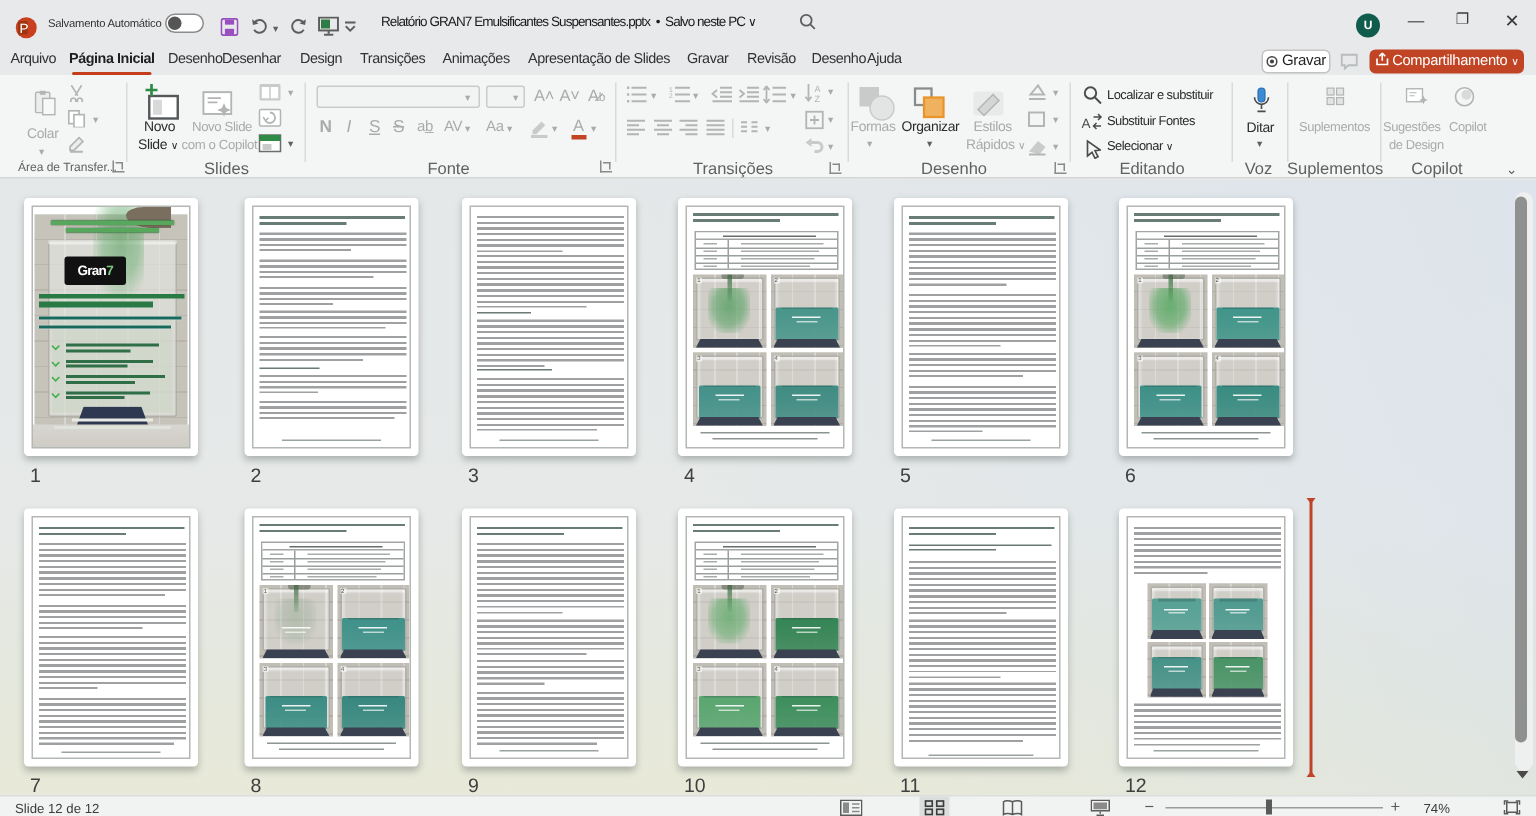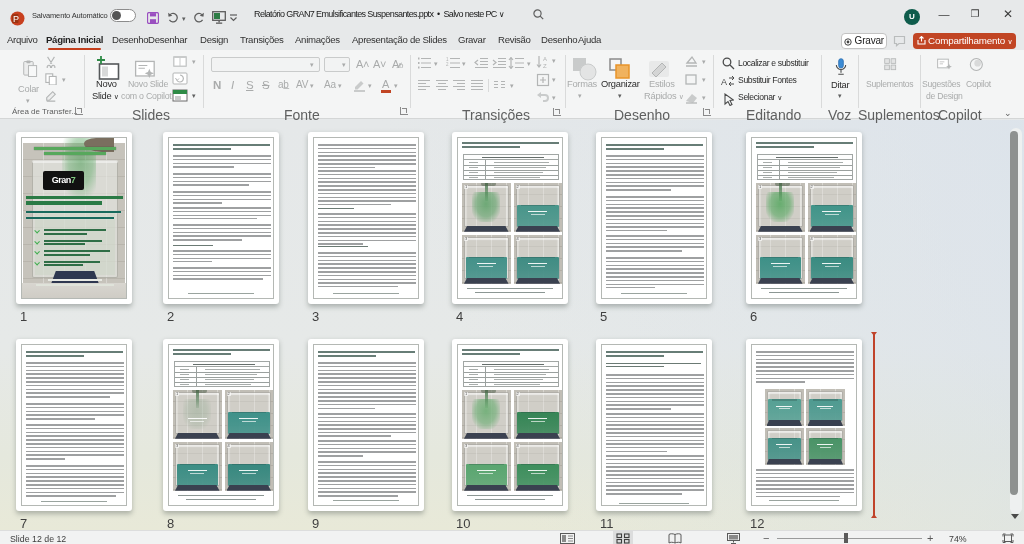--- a/index.html
+++ b/index.html
@@ -22,21 +22,21 @@
 .avatar{position:absolute;left:904px;top:9px;width:16px;height:16px;border-radius:50%;background:#0f5c4c;color:#ffffff;font-weight:bold;font-size:8px;text-align:center;line-height:16px;font-family:"Liberation Sans",sans-serif}
 .winbtn{position:absolute;top:0;width:30px;height:28px;color:#3b3b3b;font-size:11px;text-align:center;line-height:28px}
 
 .tab{position:absolute;top:0;height:20px;font-size:9.6px;color:#323232;line-height:19px;white-space:nowrap;letter-spacing:-0.3px}
 .tab.sel{font-weight:bold;color:#1f1f1f}
 .tab.sel:after{content:"";position:absolute;left:2px;right:2px;bottom:0px;height:2.5px;background:#c43e1c;border-radius:2px}
 .gravarbtn{position:absolute;left:841px;top:33px;width:46px;height:16px;background:#fff;border:1px solid #c3c3c3;border-radius:4px;font-size:10px;color:#222;text-align:center;line-height:14px;letter-spacing:-0.2px}
 .sharebtn{position:absolute;left:913px;top:33px;width:103px;height:16px;background:#c14524;border-radius:4px;color:#fff;font-size:9.8px;text-align:center;line-height:16px;letter-spacing:-0.2px}
 
 .gsep{position:absolute;top:55px;height:53px;width:1px;background:#d9dada}
-.glabel{position:absolute;top:107px;font-size:14px;color:#5f6060;white-space:nowrap;text-align:center}
+.glabel{position:absolute;top:107px;font-size:11px;color:#5f6060;white-space:nowrap;text-align:center}
 .launcher{position:absolute;top:107px;width:8px;height:8px;border-left:1px solid #8a8a8a;border-bottom:1px solid #8a8a8a}
 .launcher:after{content:"";position:absolute;right:1px;top:1px;width:4px;height:4px;border-right:1px solid #8a8a8a;border-top:1px solid #8a8a8a}
 .btxt{position:absolute;font-size:9.3px;white-space:nowrap;letter-spacing:-0.25px}
 .gray{color:#a9abab}
 .dark{color:#2b2b2b}
 .chev{position:absolute;font-size:7px;color:#a9abab}
 .chevd{color:#5f6060}
 
 .card{position:absolute;width:116px;height:172px;background:#fff;border-radius:3px;box-shadow:0 2.5px 5px rgba(85,95,90,.4)}
 .page{position:absolute;left:5px;top:5px;right:5px;bottom:5px;background:#fff;border:1px solid #b4b8b4;overflow:hidden}

